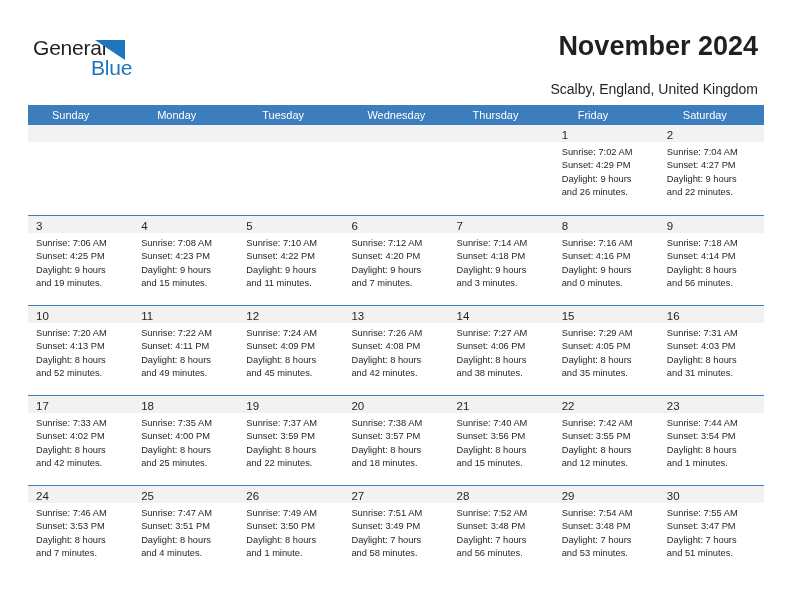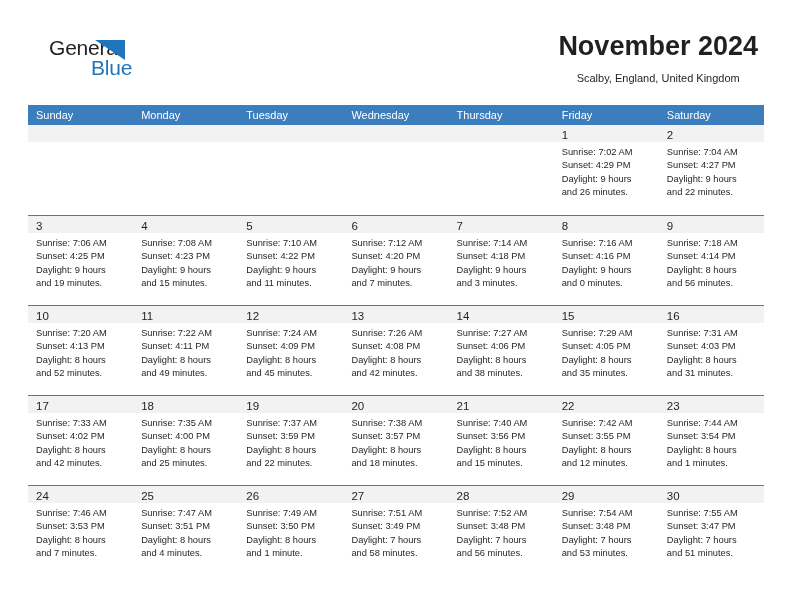--- a/index.html
+++ b/index.html
@@ -29,21 +29,21 @@
   }
   .logo {
     position: absolute;
     left: 33px;
     top: 36px;
     width: 110px;
     height: 44px;
   }
   .logo-general {
     position: absolute;
-    left: 16px; top: 0;
+    left: 0; top: 0;
     font-size: 21px;
     color: #231f20;
     letter-spacing: -0.2px;
     line-height: 24px;
     white-space: nowrap;
   }
   .logo-tri {
     position: absolute;
     left: 62px;
     top: 4px;
@@ -68,47 +68,46 @@
     text-align: right;
   }
   .cal-title {
     font-size: 27px;
     color: #231f20;
     line-height: 33px;
     font-weight: 700;
     white-space: nowrap;
   }
   .cal-subtitle {
-    margin-top: 7px;
-    font-size: 11px;
+    margin-top: 18px;
+    font-size: 14px;
     color: #231f20;
     line-height: 17px;
     white-space: nowrap;
-    text-align: center;
   }
 
   
   .calendar {
     position: absolute;
     left: 28px;
     top: 105px;
     width: 736px;
   }
   .dow-row {
     display: flex;
     width: 100%;
     background: #3b7dbd;
     height: 20px;
   }
   .dow {
     flex: 1 1 0;
     color: #ffffff;
     font-size: 11px;
     line-height: 20px;
-    padding-left: 8px;
+    padding-left: 24px;
     white-space: nowrap;
     overflow: hidden;
   }
   .week {
     display: flex;
     width: 100%;
     border-top: 1.5px solid #3b7dbd;
     height: 90px;
   }
   .week:first-of-type { border-top: none; }

